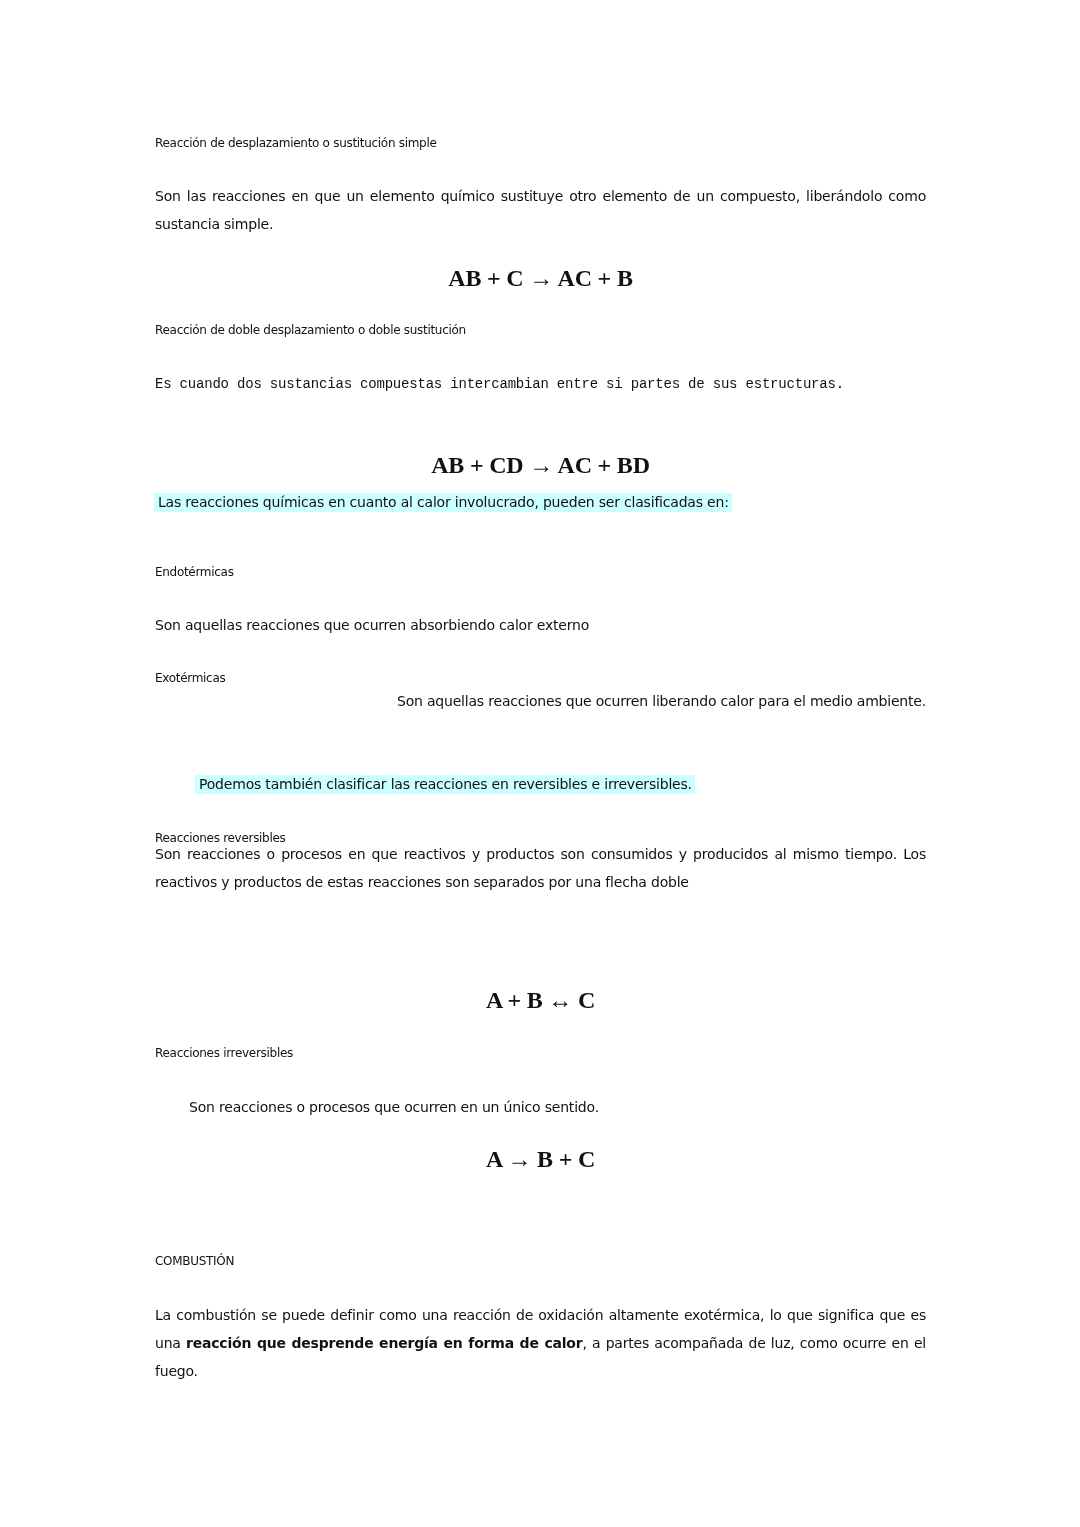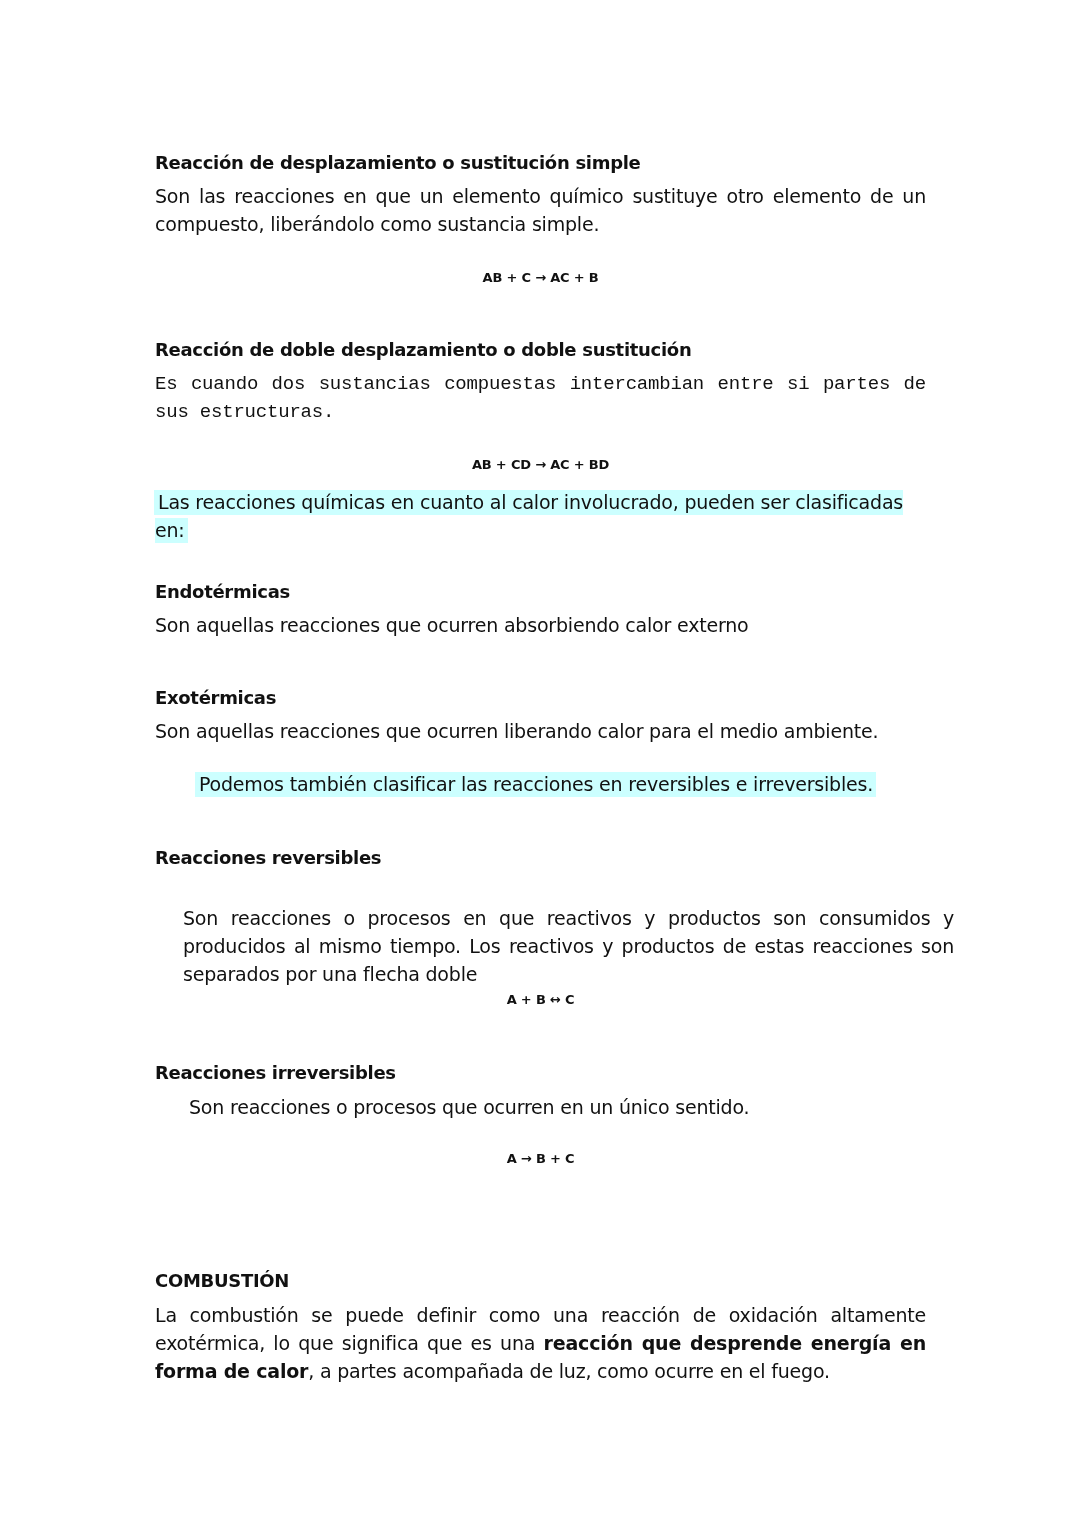--- a/index.html
+++ b/index.html
@@ -18,40 +18,40 @@
     .page {
       position: absolute;
       left: 155px;
       top: 0;
       width: 771px;
     }
     .blk {
       position: absolute;
       left: 0;
       width: 771px;
-      font-size: 19px;
+      font-size: 14px;
       line-height: 28px;
       letter-spacing: -0.2px;
     }
     .heading {
-      font-weight: bold;
-      font-size: 18px;
+      font-weight: normal;
+      font-size: 12px;
       letter-spacing: -0.3px;
-      margin-top: 20px;
     }
     .para {
       text-align: justify;
       text-align-last: left;
     }
     .equation {
       text-align: center;
       font-weight: bold;
-      font-size: 13px;
+      font-size: 24px;
       left: 0;
       width: 771px;
+      font-family: Liberation Serif, serif;
     }
     .hl {
       background: #ccffff;
       padding: 1px 3px 2px 4px;
       margin-left: -1px;
     }
     b.strong { font-weight: bold; }
   </style>
 </head>
 <body>
@@ -67,28 +67,28 @@
   <div class="blk equation" style="top:451px;">AB + CD → AC + BD</div>
 
   <div class="blk" style="top:488px;">
     <span class="hl">Las reacciones químicas en cuanto al calor involucrado, pueden ser clasificadas en:</span>
   </div>
 
   <div class="blk heading" style="top:558px;">Endotérmicas</div>
   <div class="blk" style="top:611px;">Son aquellas reacciones que ocurren absorbiendo calor externo</div>
 
   <div class="blk heading" style="top:664px;">Exotérmicas</div>
-  <div class="blk" style="top:717px;">Son aquellas reacciones que ocurren liberando calor para el medio ambiente.</div>
+  <div class="blk" style="top:687px;text-align:right;">Son aquellas reacciones que ocurren liberando calor para el medio ambiente.</div>
 
   <div class="blk" style="top:770px;padding-left:41px;">
     <span class="hl">Podemos también clasificar las reacciones en reversibles e irreversibles.</span>
   </div>
 
   <div class="blk heading" style="top:824px;">Reacciones reversibles</div>
-  <div class="blk para" style="top:904px;margin-left:28px;">Son reacciones o procesos en que reactivos y productos son consumidos y producidos al mismo tiempo. Los reactivos y productos de estas reacciones son separados por una flecha doble</div>
+  <div class="blk para" style="top:840px;">Son reacciones o procesos en que reactivos y productos son consumidos y producidos al mismo tiempo. Los reactivos y productos de estas reacciones son separados por una flecha doble</div>
   <div class="blk equation" style="top:986px;">A + B ↔ C</div>
 
   <div class="blk heading" style="top:1039px;">Reacciones irreversibles</div>
   <div class="blk" style="top:1093px;margin-left:34px;">Son reacciones o procesos que ocurren en un único sentido.</div>
   <div class="blk equation" style="top:1145px;">A → B + C</div>
 
   <div class="blk heading" style="top:1247px;">COMBUSTIÓN</div>
   <div class="blk para" style="top:1301px;"><span>La combustión se puede definir como una reacción de oxidación altamente exotérmica, lo que significa que es una </span><b class="strong">reacción que desprende energía en forma de calor</b><span>, a partes acompañada de luz, como ocurre en el fuego.</span></div>
 
 </div>

